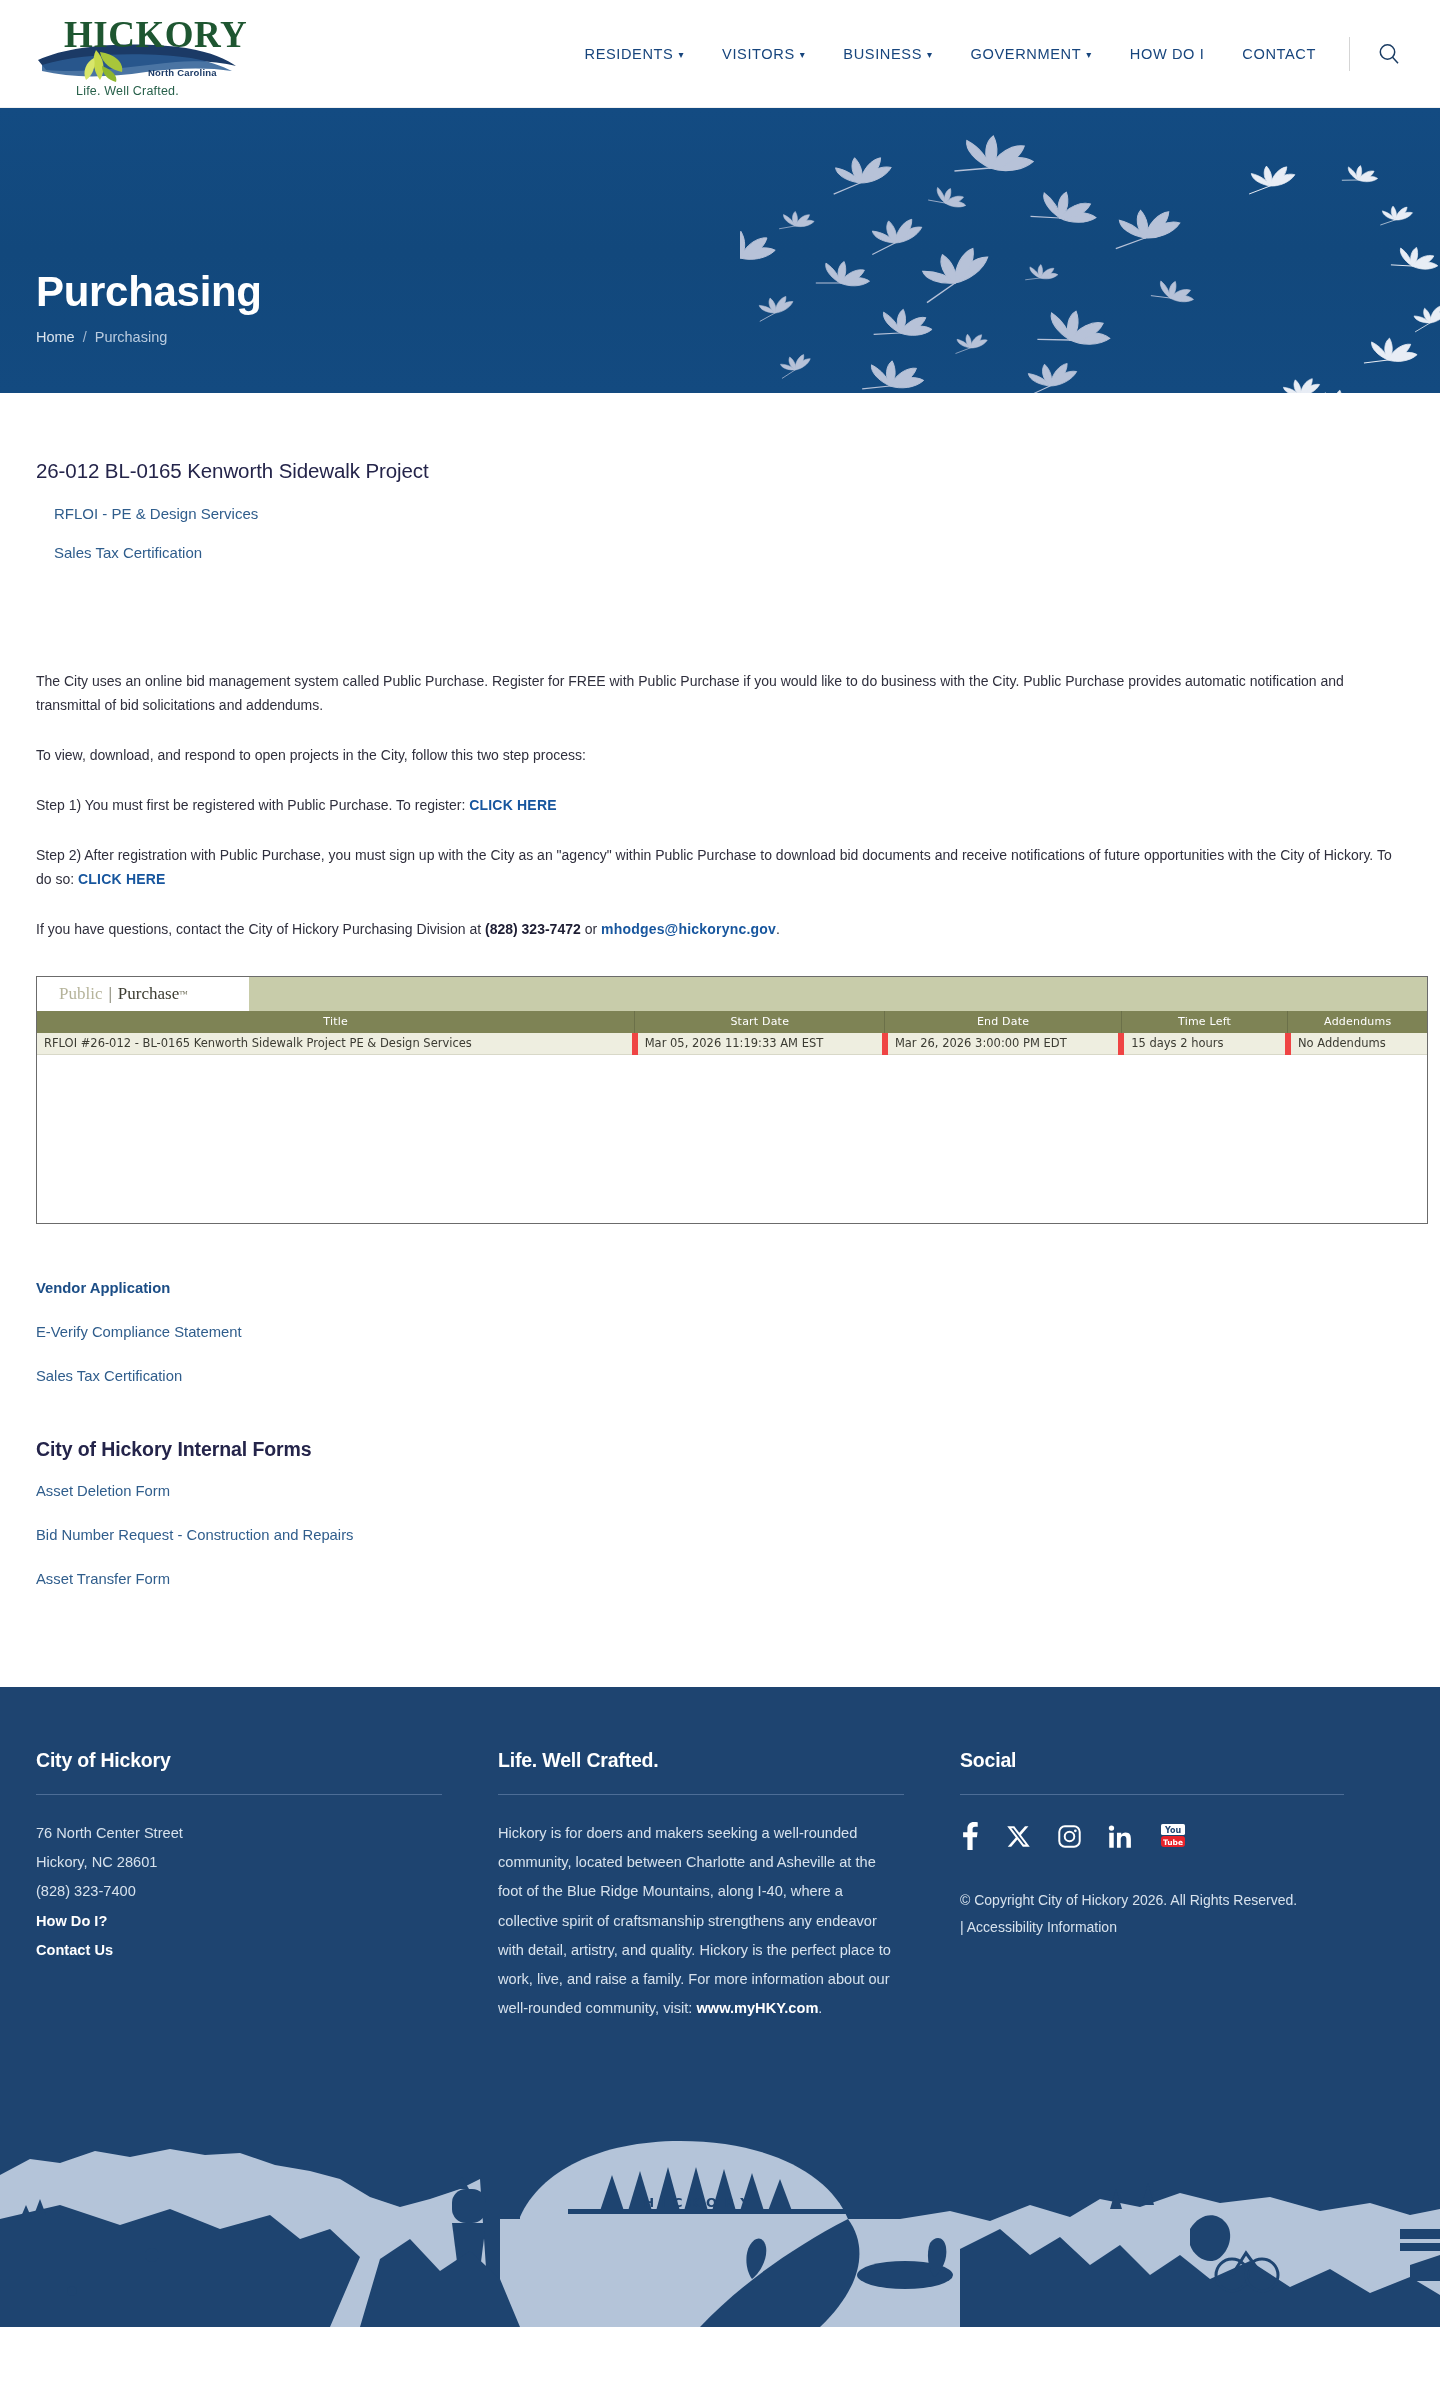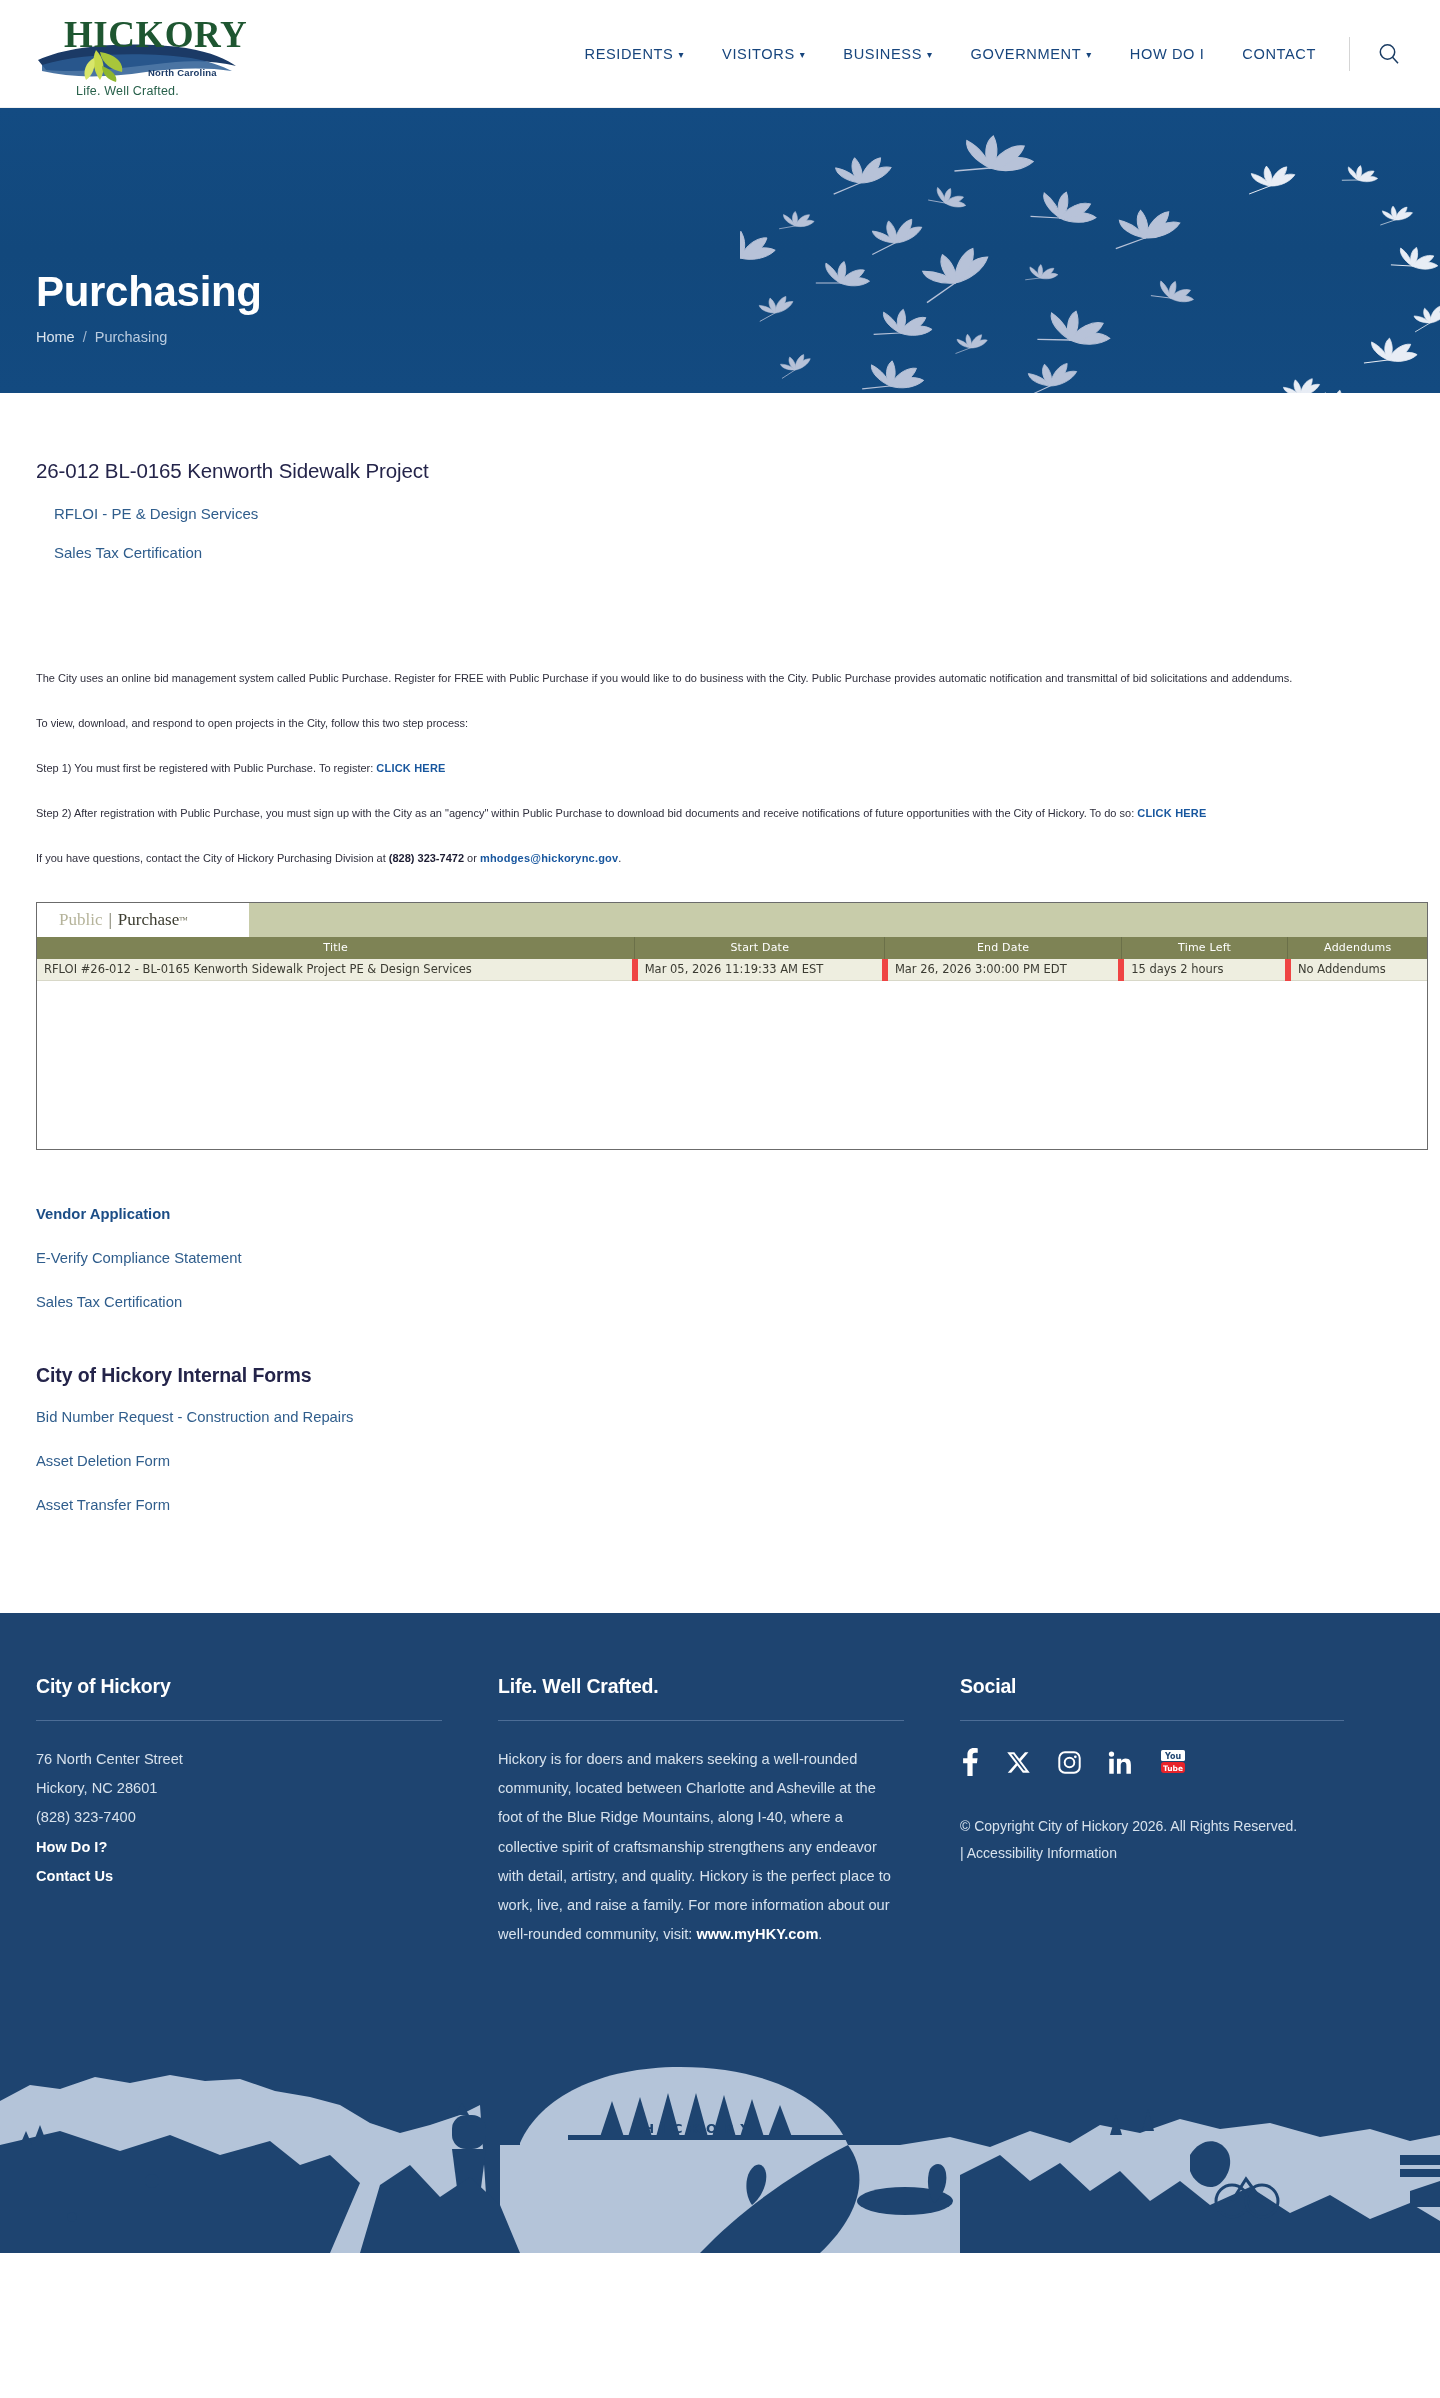--- a/index.html
+++ b/index.html
@@ -172,21 +172,21 @@
     margin-left: 18px;
     margin-bottom: 22px;
     font-size: 15px;
     color: #2f5d8c;
     text-decoration: none;
     cursor: pointer;
   }
   .spacer-block { height: 86px; }
 
   p.body-text {
-    font-size: 11px;
+    font-size: 14px;
     line-height: 1.72;
     color: #2f2f3d;
     margin-bottom: 26px;
     max-width: 1360px;
   }
   p.body-text a, a.inline-link {
     color: #17569e;
     font-weight: bold;
     text-decoration: none;
     cursor: pointer;
@@ -499,22 +499,22 @@
       <div class="pp-body-space"></div>
     </div>
 
     <a class="form-link bold">Vendor Application</a>
     <a class="form-link">E-Verify Compliance Statement</a>
     <a class="form-link">Sales Tax Certification</a>
 
     <div class="section-gap"></div>
 
     <h3 class="section-head">City of Hickory Internal Forms</h3>
+    <a class="form-link">Asset Deletion Form</a>
     <a class="form-link">Bid Number Request - Construction and Repairs</a>
-    <a class="form-link">Asset Deletion Form</a>
     <a class="form-link">Asset Transfer Form</a>
 
     <div class="bottom-gap"></div>
   </div>
 </main>
 
 <footer>
   <div class="footer-cols">
 
     <div class="fcol fcol-1">

